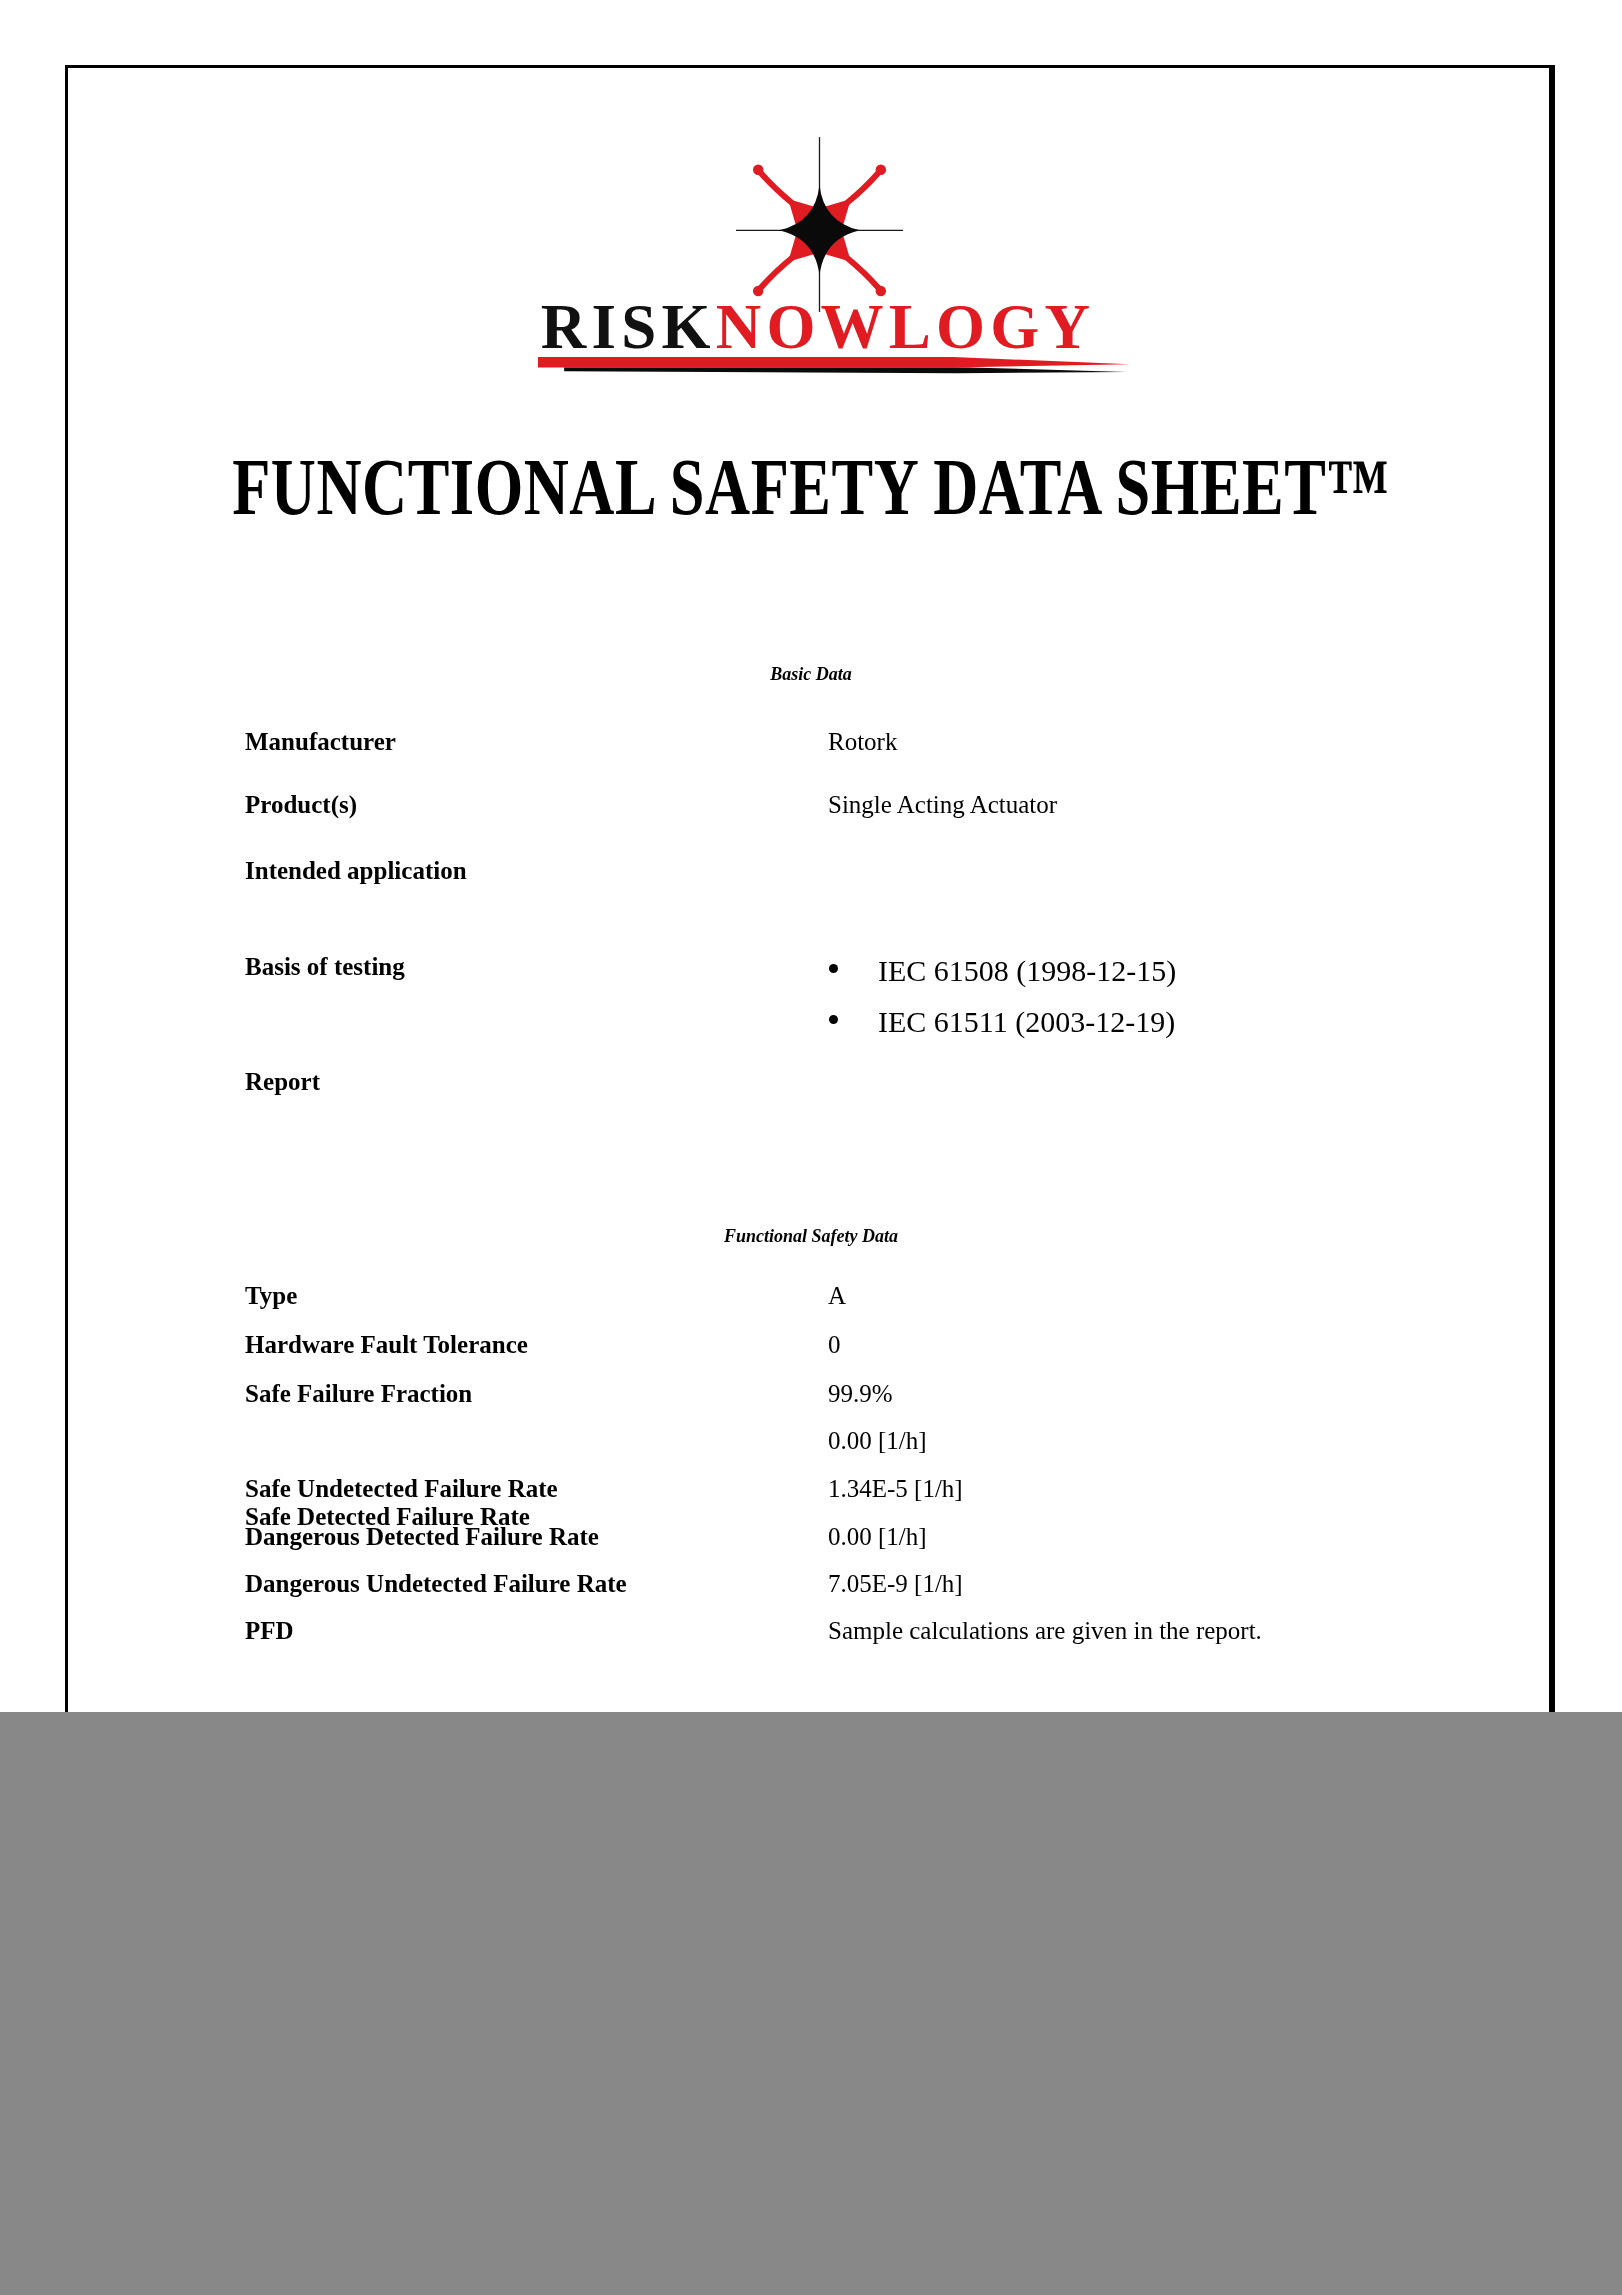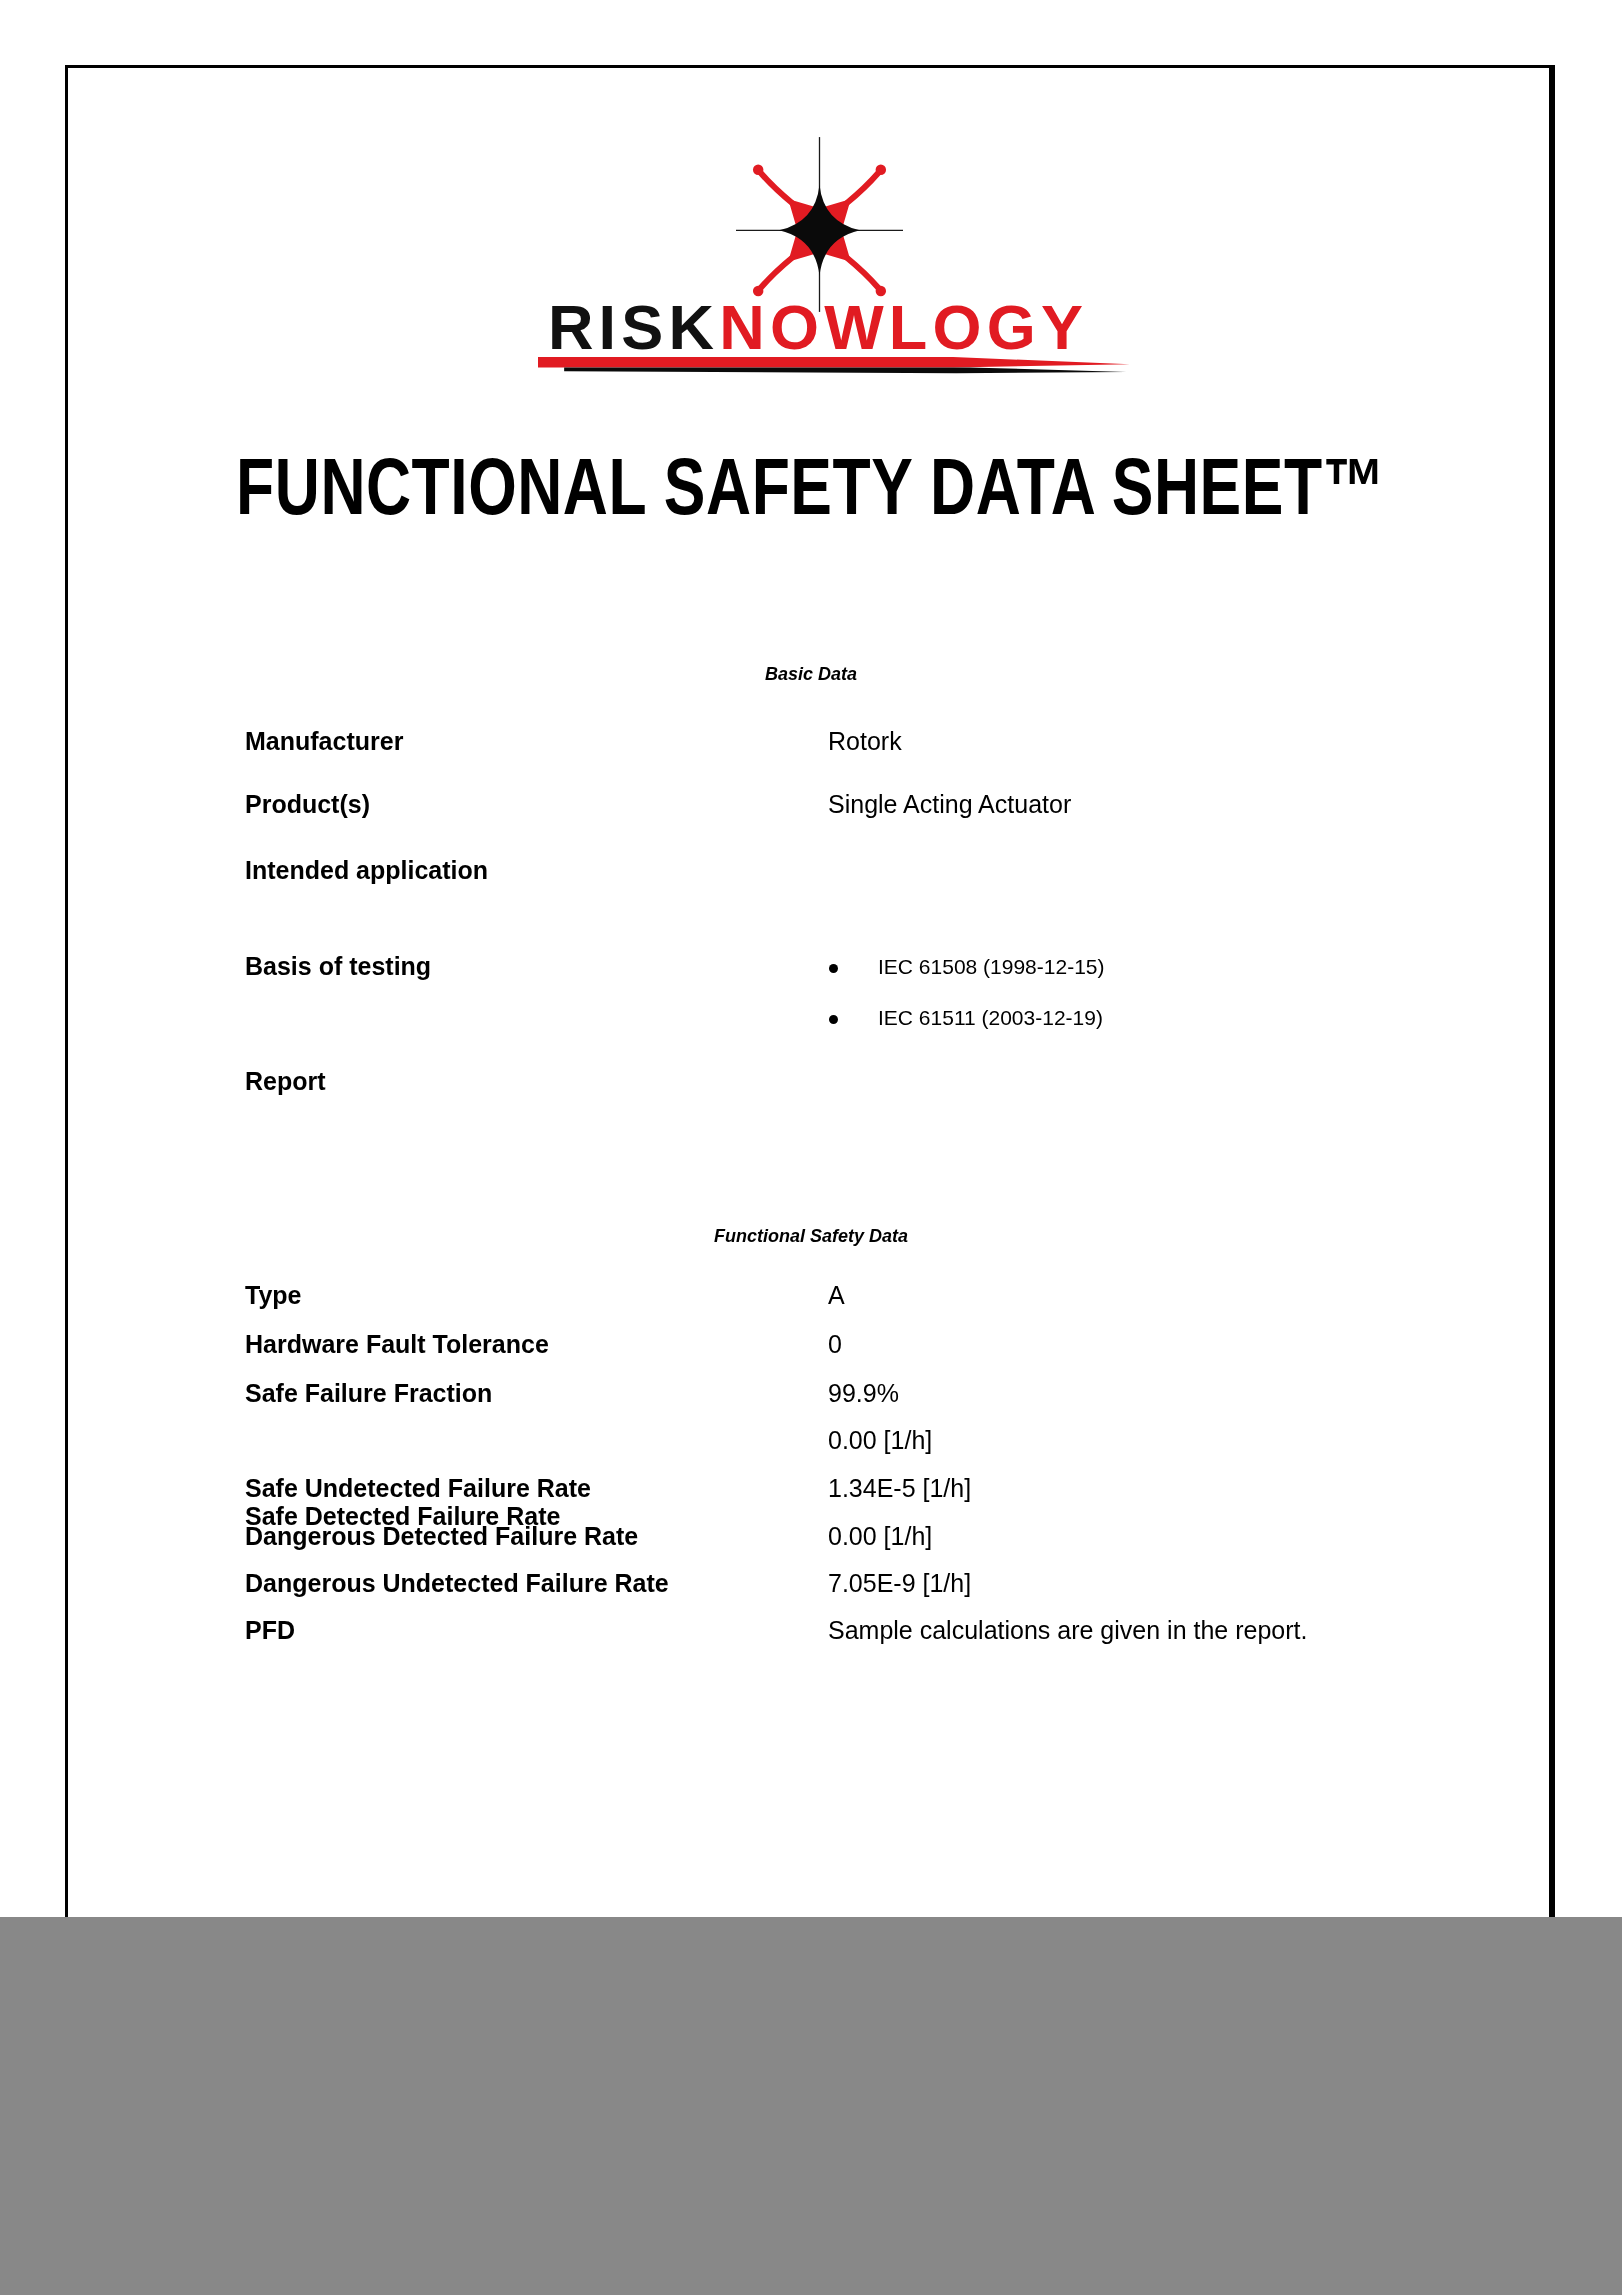--- a/index.html
+++ b/index.html
@@ -1,20 +1,20 @@
 <!DOCTYPE html>
 <html style="font-size:10.5px"><head>
 <meta charset="utf-8">
 <style>
   html,body{margin:0;padding:0;background:#888;}
   .page{
     position:relative;
-    width:1622px;height:1917px;
+    width:1622px;height:1712px;
     background:#ffffff;
-    font-family:Liberation Sans, sans-serif;
+    font-family:Liberation Serif, serif;
     color:#000;
     overflow:hidden;
   }
   .frame{
     position:absolute;left:65px;top:65px;
     width:1490px;height:2166px;
     box-sizing:border-box;
     border:3.3px solid #000;
     border-right-width:6.5px;
     border-bottom-width:5.2px;
@@ -46,21 +46,21 @@
   }
   .row-value{
     position:absolute;left:828px;width:569px;
     font-size:25px;line-height:34px;
   }
   .row-value.tight{line-height:1;white-space:nowrap;}
   .bullet-dot{
     position:absolute;left:829px;width:9.2px;height:9.2px;border-radius:50%;background:#000;
   }
   .bullet-text{
-    position:absolute;left:878px;font-size:21px;line-height:1;white-space:nowrap;
+    position:absolute;left:878px;font-size:30px;line-height:1;white-space:nowrap;
   }
   
   .date-value{position:absolute;left:245px;top:2107px;font-size:29px;line-height:1;}
   .sig-rule{position:absolute;top:2154px;height:2.6px;background:#000;}
   .date-rule{left:231px;width:186px;}
   .signature-rule{left:1142px;width:249px;}
   .date-label{position:absolute;left:245px;top:2173px;font-size:27.5px;line-height:1;}
   .signature-label{position:absolute;left:1157px;top:2170px;font-size:24px;line-height:1;}
   .footer-brand{
     position:absolute;left:0;top:2180px;width:1622px;text-align:center;

